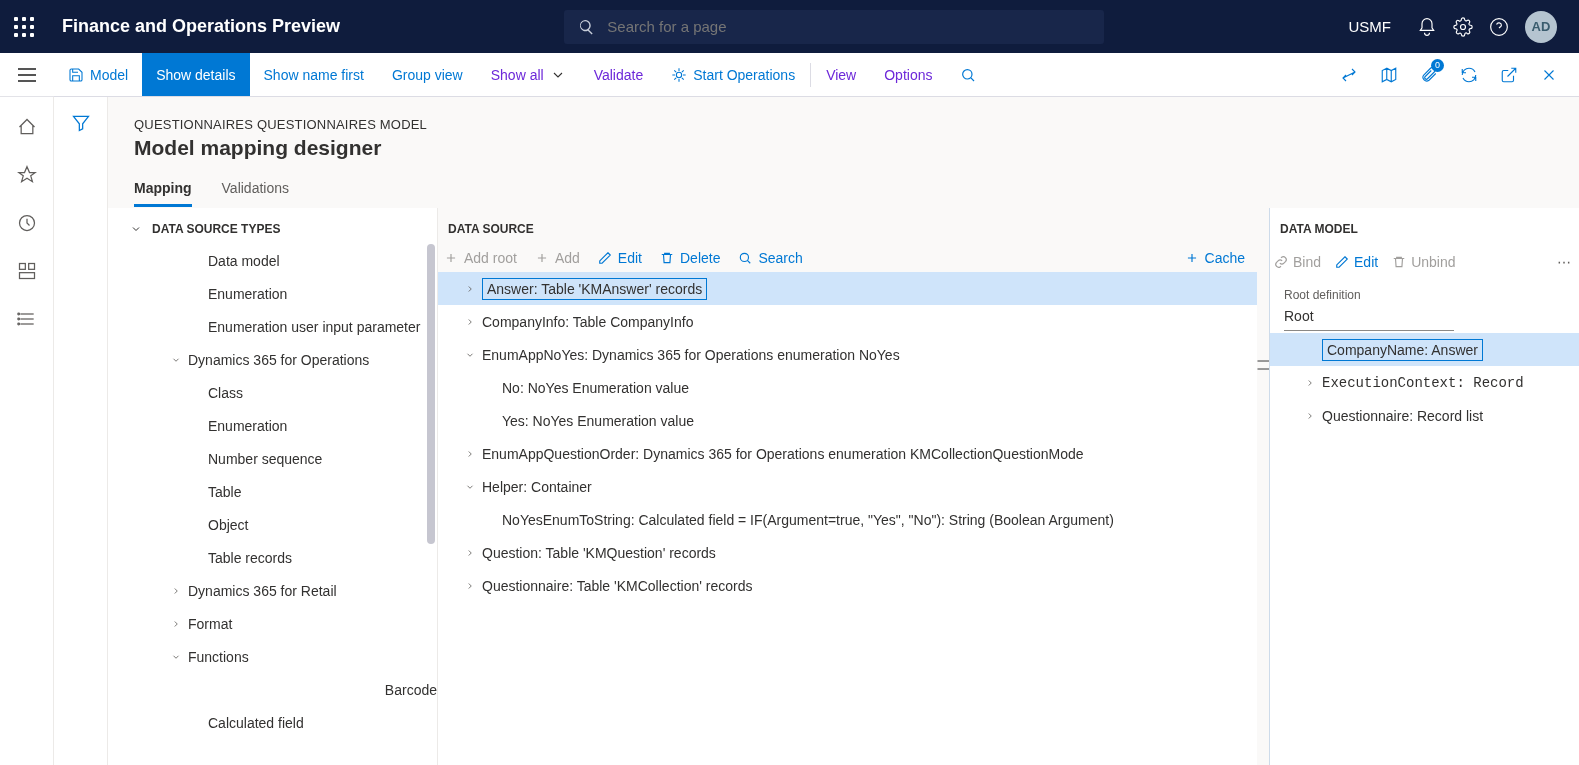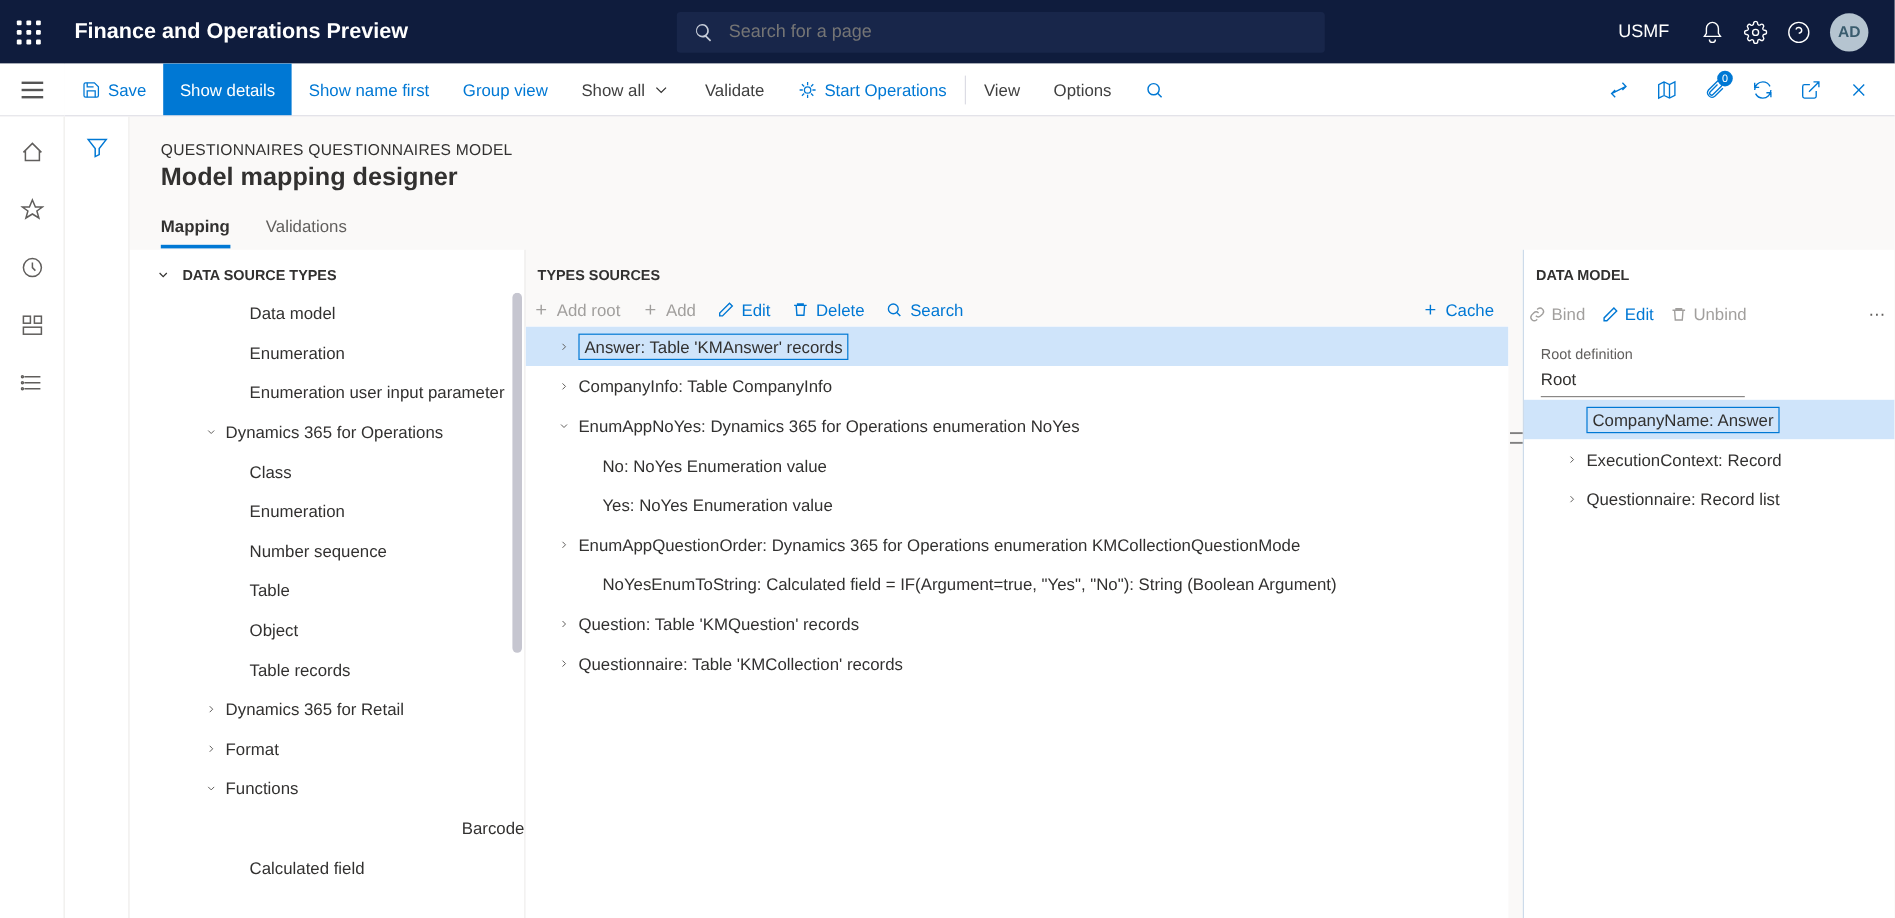--- a/index.html
+++ b/index.html
@@ -19,21 +19,21 @@
 .top-icon { width: 36px; height: 36px; display: flex; align-items: center; justify-content: center; border-radius: 50%; cursor: pointer; position: relative; }
 .top-icon svg { width: 20px; height: 20px; stroke: #fff; fill: none; stroke-width: 1.4; }
 .avatar { width: 32px; height: 32px; border-radius: 50%; background: #b5c4d0; color: #3a5c6e; display: flex; align-items: center; justify-content: center; font-weight: 600; font-size: 13px; margin-left: 8px; }
 
 
 .toolbar-row { display: flex; align-items: stretch; }
 .nav-rail-top { width: 54px; background: #fff; display: flex; align-items: center; justify-content: center; border-bottom: 1px solid #e3e3e8; }
 .burger-icon { width: 18px; height: 14px; display: flex; flex-direction: column; justify-content: space-between; cursor: pointer; }
 .burger-icon span { height: 2px; background: #555; }
 .toolbar { flex: 1; background: #fff; height: 44px; display: flex; align-items: center; border-bottom: 1px solid #dcdce4; padding: 0 12px 0 0; }
-.toolbar-item { height: 100%; display: flex; align-items: center; padding: 0 14px; color: #404040; cursor: pointer; white-space: nowrap; }
+.toolbar-item { height: 100%; display: flex; align-items: center; padding: 0 14px; color: #6d28d9; cursor: pointer; white-space: nowrap; }
 .toolbar-item.link { color: #0078d4; }
 .toolbar-item.primary { background: #0078d4; color: #fff; }
 .toolbar-item svg { width: 16px; height: 16px; margin-right: 6px; }
 .toolbar-sep { width: 1px; height: 24px; background: #dcdce4; margin: 0 1px; }
 .toolbar-right { margin-left: auto; display: flex; align-items: center; gap: 4px; }
 .toolbar-right-icon { width: 36px; height: 36px; display: flex; align-items: center; justify-content: center; cursor: pointer; color: #0078d4; position: relative; }
 .toolbar-right-icon svg { width: 18px; height: 18px; stroke: currentColor; fill: none; stroke-width: 1.5; }
 .badge { position: absolute; top: 2px; right: 3px; background: #0078d4; color: #fff; border-radius: 8px; font-size: 9px; padding: 0 4px; height: 13px; line-height: 13px; }
 
 
@@ -144,21 +144,21 @@
           <span></span>
         </div>
   </div>
   <div class="toolbar">
     <div class="toolbar-item link">
       <svg viewBox="0 0 24 24" fill="none" stroke="#0078d4" stroke-width="1.6">
             <path d="M19 21H5a2 2 0 01-2-2V5a2 2 0 012-2h11l5 5v11a2 2 0 01-2 2z"></path>
             <polyline points="17 21 17 13 7 13 7 21"></polyline>
             <polyline points="7 3 7 8 15 8"></polyline>
           </svg>
-      <span>Save</span>
+      <span>Model</span>
     </div>
     <div class="toolbar-item primary">Show details</div>
     <div class="toolbar-item link">Show name first</div>
     <div class="toolbar-item link">Group view</div>
     <div class="toolbar-item">
       <span>Show all</span>
       <svg viewBox="0 0 24 24" style="margin-left:6px;margin-right:0">
             <path d="M6 9l6 6 6-6" fill="none" stroke="#323130" stroke-width="1.6"></path>
           </svg>
     </div>
@@ -342,21 +342,21 @@
                 <span class="tree-label">Barcode</span>
               </div>
               <div class="tree-node" style="padding-left: 76px;">
                 <span class="tree-caret"></span>
                 <span class="tree-label">Calculated field</span>
               </div>
             </div>
       </div>
 
       <div class="col col-sources">
-        <div class="panel-header" style="padding-left:10px">TYPES SOURCES</div>
+        <div class="panel-header" style="padding-left:10px">DATA SOURCE</div>
         <div class="src-bar">
           <div class="src-btn disabled">
                 <svg viewBox="0 0 24 24" fill="none" stroke="currentColor" stroke-width="2">
                   <path d="M12 5v14M5 12h14"></path>
                 </svg>
                 <span>Add root</span>
               </div>
           <div class="src-btn disabled">
                 <svg viewBox="0 0 24 24" fill="none" stroke="currentColor" stroke-width="2">
                   <path d="M12 5v14M5 12h14"></path>
@@ -423,20 +423,28 @@
                 <span class="tree-caret"></span>
                 <span class="tree-label">Yes: NoYes Enumeration value</span>
               </div>
               <div class="tree-node" style="padding-left: 20px;">
                 <span class="tree-caret">
                   <svg viewBox="0 0 24 24">
                     <path d="M9 6l6 6-6 6" fill="none" stroke="#605e5c" stroke-width="2"></path>
                   </svg>
                 </span>
                 <span class="tree-label">EnumAppQuestionOrder: Dynamics 365 for Operations enumeration KMCollectionQuestionMode</span>
+              </div>
+              <div class="tree-node" style="padding-left: 20px;">
+                <span class="tree-caret">
+                  <svg viewBox="0 0 24 24">
+                    <path d="M6 9l6 6 6-6" fill="none" stroke="#605e5c" stroke-width="2"></path>
+                  </svg>
+                </span>
+                <span class="tree-label">Helper: Container</span>
               </div>
               <div class="tree-node" style="padding-left: 40px;">
                 <span class="tree-caret"></span>
                 <span class="tree-label">NoYesEnumToString: Calculated field = IF(Argument=true, "Yes", "No"): String (Boolean Argument)</span>
               </div>
               <div class="tree-node" style="padding-left: 20px;">
                 <span class="tree-caret">
                   <svg viewBox="0 0 24 24">
                     <path d="M9 6l6 6-6 6" fill="none" stroke="#605e5c" stroke-width="2"></path>
                   </svg>
@@ -482,21 +490,21 @@
           <div style="flex:1"></div>
           <div class="dm-more">⋯</div>
         </div>
         <div class="root-label">Root definition</div>
         <div class="root-value">Root</div>
         <div class="tree dm-tree" id="dm-tree">
               <div class="tree-node selected" style="padding-left: 28px;">
                 <span class="tree-caret"></span>
                 <span class="tree-label"><span class="tree-label-box">CompanyName: Answer</span></span>
               </div>
-              <div class="tree-node" style="padding-left: 28px;">
+              <div class="tree-node" style="padding-left: 28px; font-family: Liberation Mono, monospace;">
                 <span class="tree-caret">
                   <svg viewBox="0 0 24 24">
                     <path d="M9 6l6 6-6 6" fill="none" stroke="#605e5c" stroke-width="2"></path>
                   </svg>
                 </span>
                 <span class="tree-label">ExecutionContext: Record</span>
               </div>
               <div class="tree-node" style="padding-left: 28px;">
                 <span class="tree-caret">
                   <svg viewBox="0 0 24 24">

